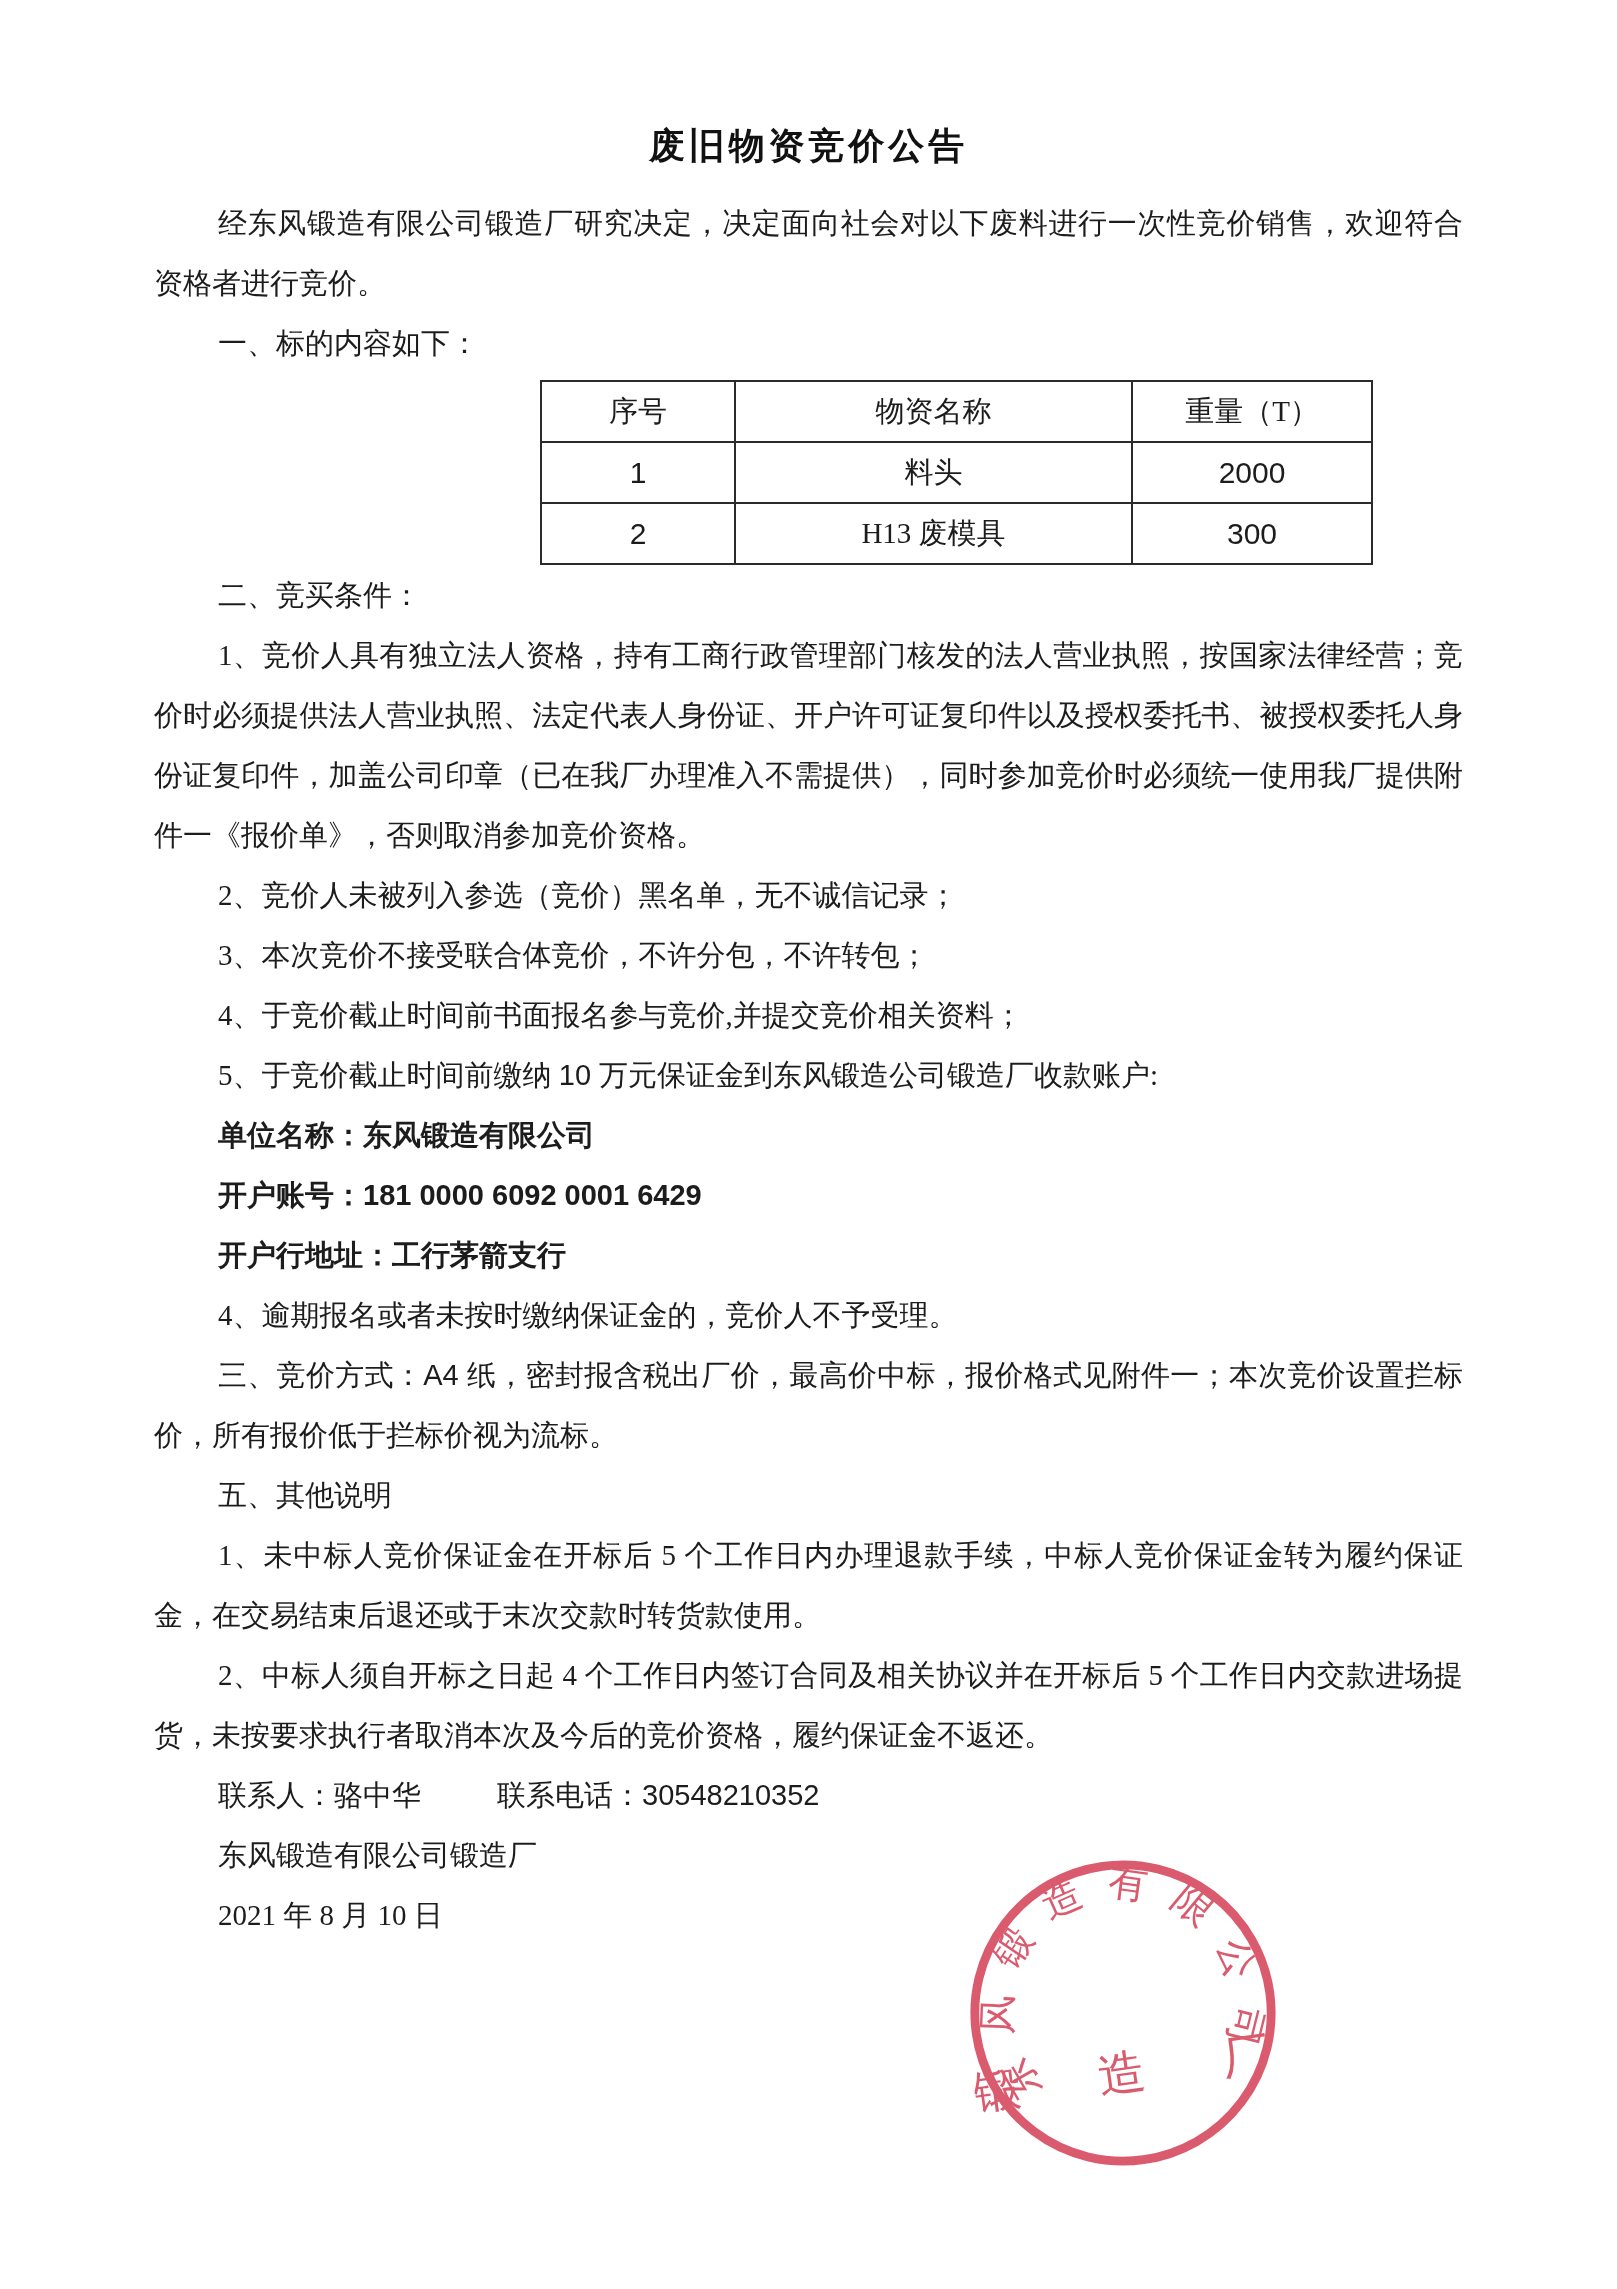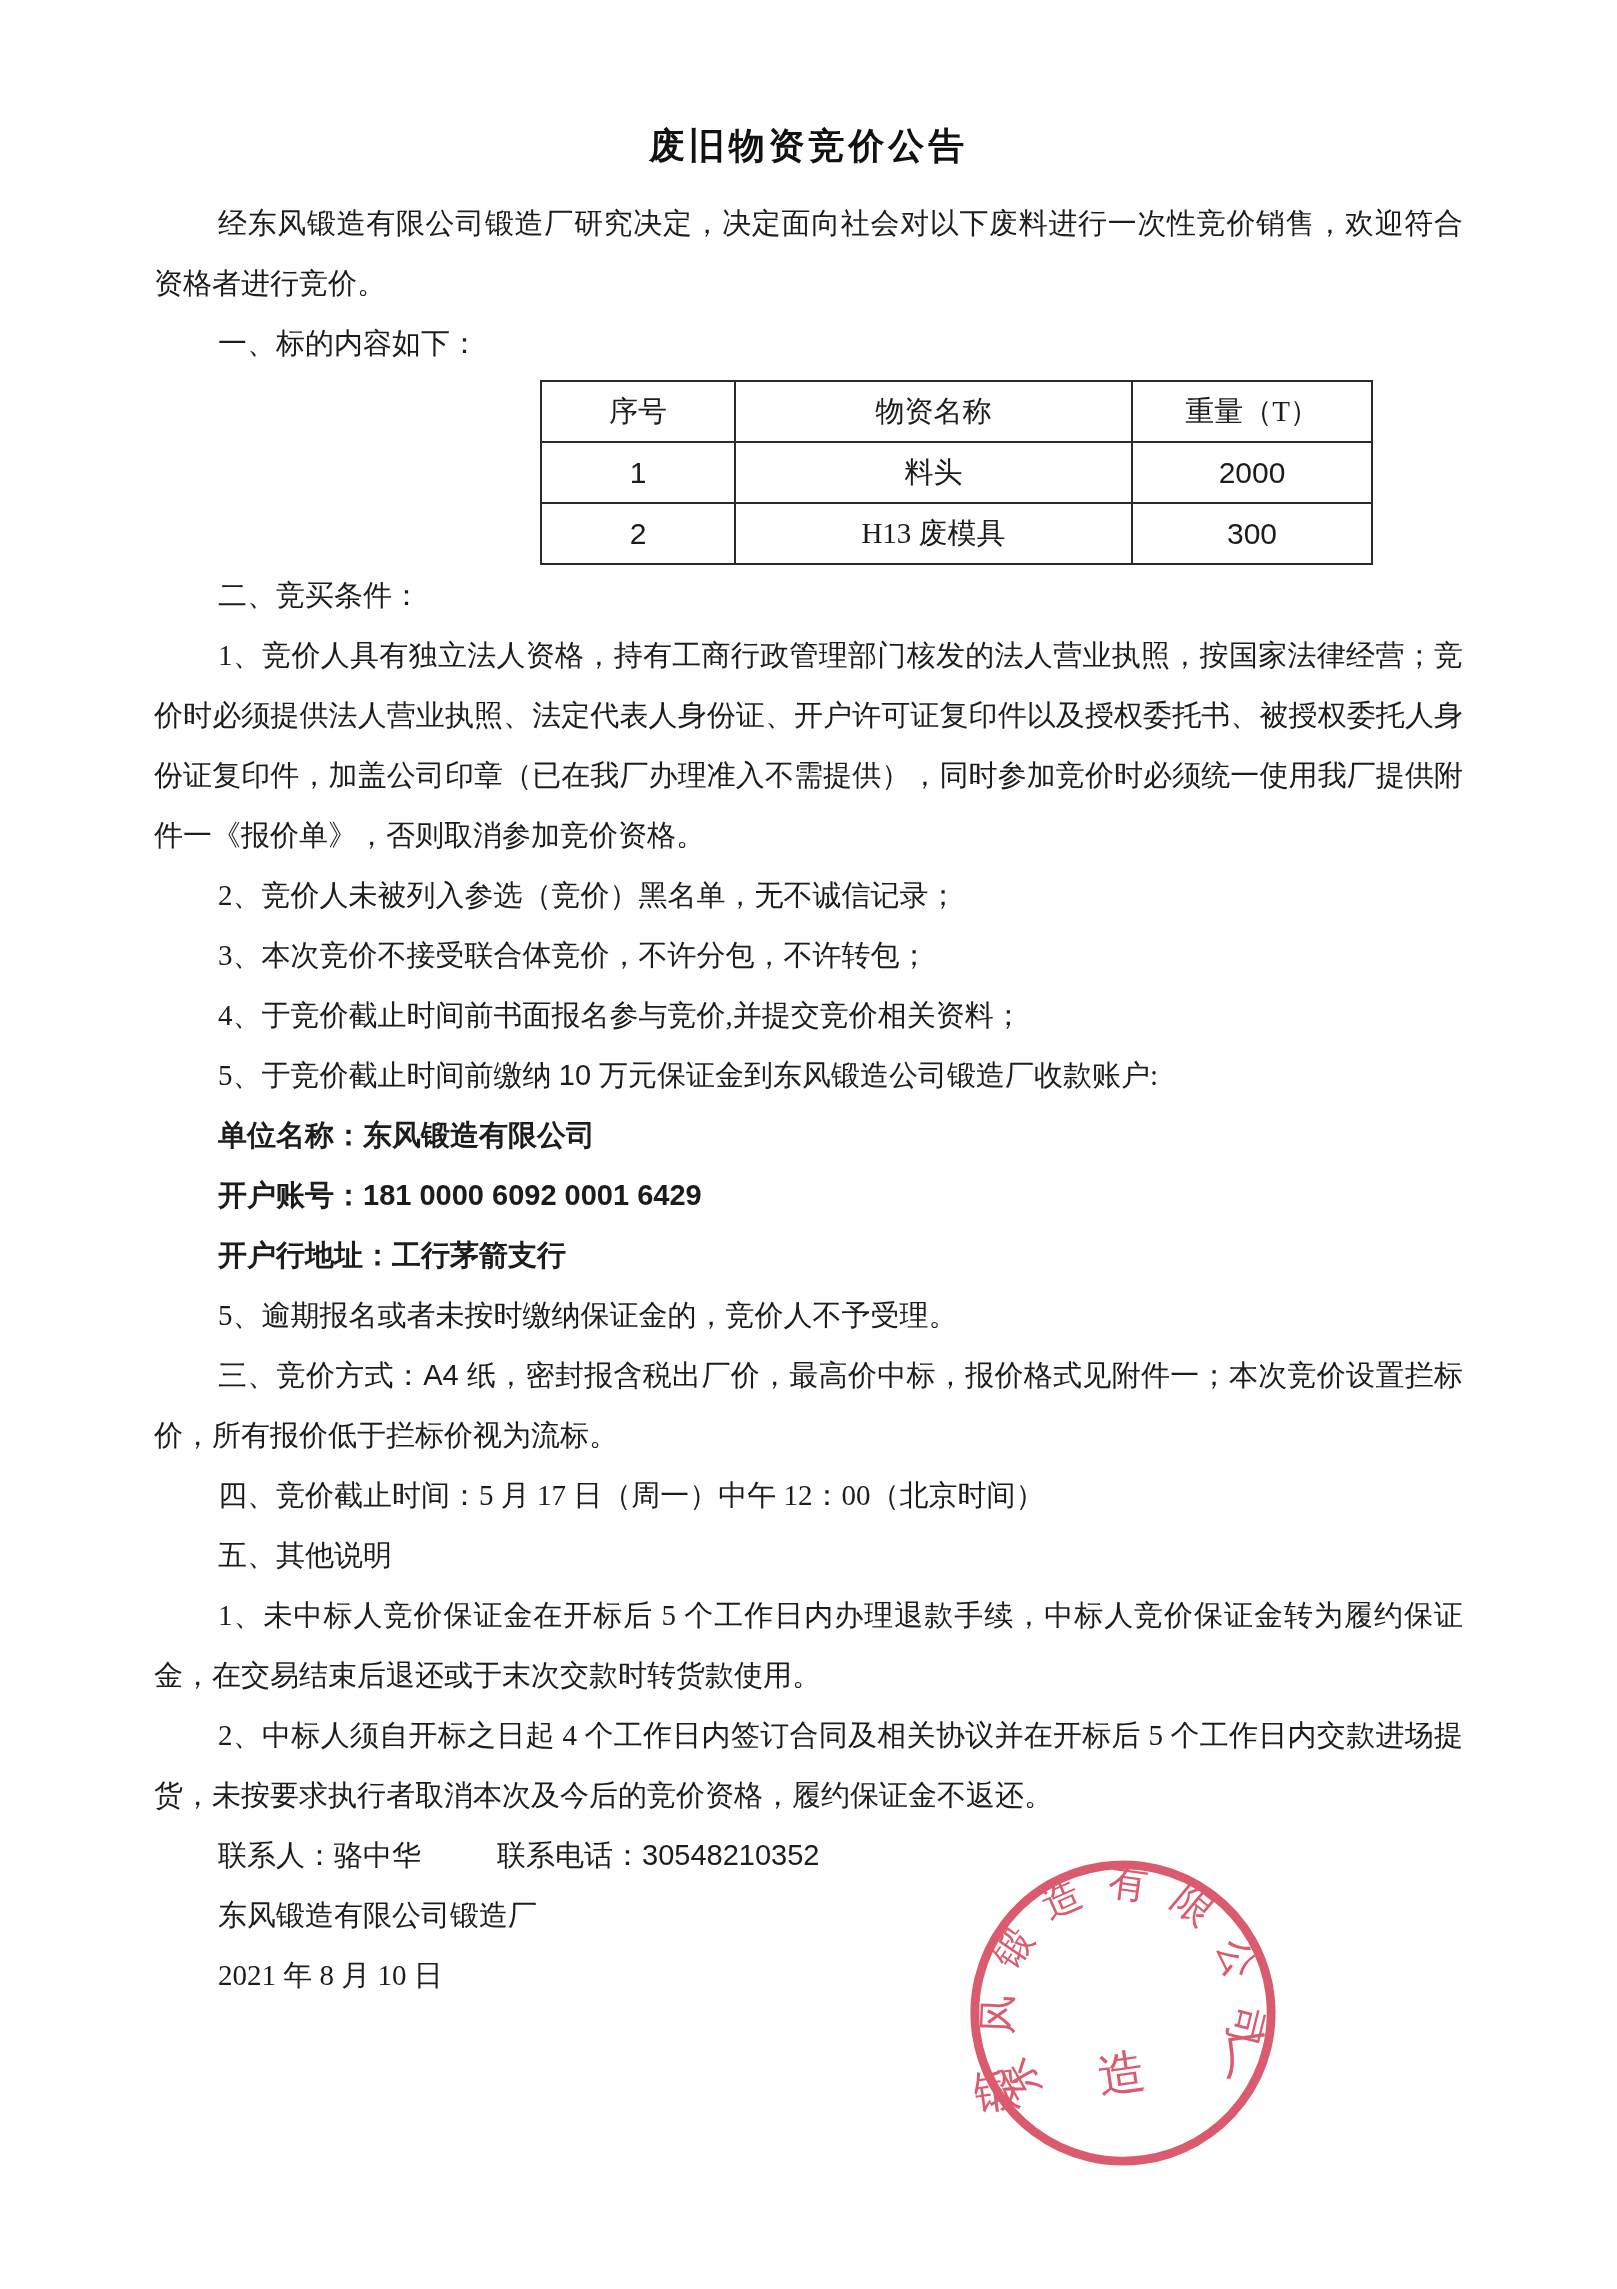--- a/index.html
+++ b/index.html
@@ -106,25 +106,24 @@
     <p class="body">1、竞价人具有独立法人资格，持有工商行政管理部门核发的法人营业执照，按国家法律经营；竞价时必须提供法人营业执照、法定代表人身份证、开户许可证复印件以及授权委托书、被授权委托人身份证复印件，加盖公司印章（已在我厂办理准入不需提供），同时参加竞价时必须统一使用我厂提供附件一《报价单》，否则取消参加竞价资格。</p>
     <p class="body">2、竞价人未被列入参选（竞价）黑名单，无不诚信记录；</p>
     <p class="body">3、本次竞价不接受联合体竞价，不许分包，不许转包；</p>
     <p class="body">4、于竞价截止时间前书面报名参与竞价,并提交竞价相关资料；</p>
     <p class="body"><span>5、于竞价截止时间前缴纳 </span><span class="b">10 万元</span><span>保证金到东风锻造公司锻造厂收款账户:</span></p>
 
     <p class="body account">单位名称：东风锻造有限公司</p>
     <p class="body account" style="margin-top:0;">开户账号：181 0000 6092 0001 6429</p>
     <p class="body account" style="margin-top:0;">开户行地址：工行茅箭支行</p>
 
-    <p class="body">5、逾期报名或者未按时缴纳保证金的，竞价人不予受理。</p>
+    <p class="body">4、逾期报名或者未按时缴纳保证金的，竞价人不予受理。</p>
 
     <p class="body"><span>三、竞价方式：</span><span class="b">A4 纸</span><span>，密封报含税出厂价，最高价中标，报价格式见附件一；本次竞价设置拦标价，所有报价低于拦标价视为流标。</span></p>
 
-    <p class="body">四、竞价截止时间：5 月 17 日（周一）中午 12：00（北京时间）</p>
 
     <p class="body">五、其他说明</p>
     <p class="body">1、未中标人竞价保证金在开标后 5 个工作日内办理退款手续，中标人竞价保证金转为履约保证金，在交易结束后退还或于末次交款时转货款使用。</p>
     <p class="body">2、中标人须自开标之日起 4 个工作日内签订合同及相关协议并在开标后 5 个工作日内交款进场提货，未按要求执行者取消本次及今后的竞价资格，履约保证金不返还。</p>
 
     <p class="body"><span>联系人：</span><span>骆中华</span><span class="contact-gap"></span><span>联系电话：</span><span class="num">30548210352</span></p>
 
     <p class="body sign-org">东风锻造有限公司锻造厂</p>
     <p class="body sign-date">2021 年 8 月 10 日</p>
   </div>

